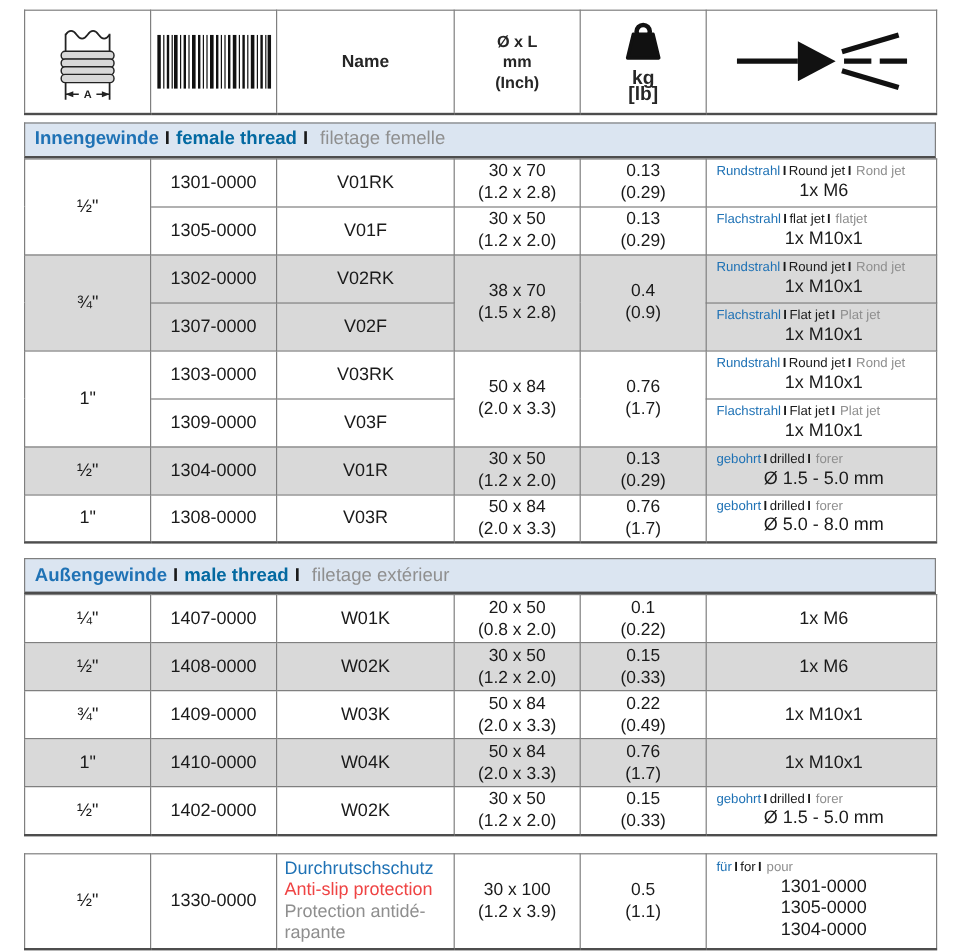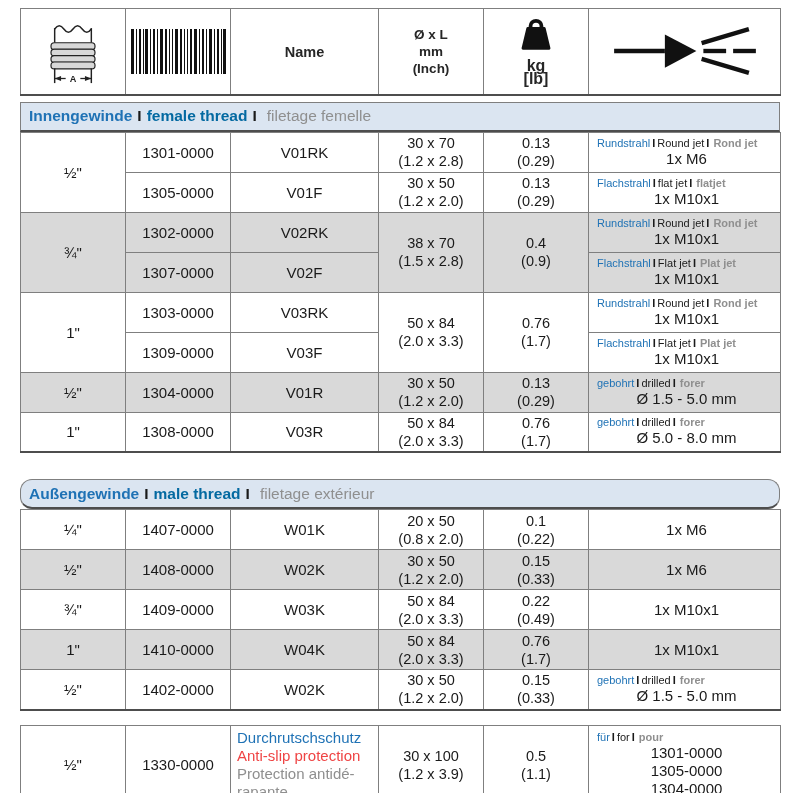--- a/index.html
+++ b/index.html
@@ -28,35 +28,35 @@
   .icon-svg{display:block;margin:0 auto;}
   
   .band{
     width:760px;height:30px;margin-top:6px;
     background:var(--section-bg,#dbe5f1);
     border:1px solid var(--border,#7f7f7f);
     border-bottom:2px solid var(--border-dark,#4d4d4d);
     display:flex;align-items:center;padding-left:8px;
     font-size:15.5px;
   }
-  .band2{margin-top:26px;border-radius:12px;}
+  .band2{margin-top:12px;}
   .band .de{color:var(--accent,#1f72b5);font-weight:600;}
   .band .sep{color:#1a1a1a;font-weight:700;margin:0 5px;}
   .band .en{color:#0369a1;font-weight:700;}
   .band .fr{color:var(--muted,#8f8f8f);font-weight:400;margin-left:5px;}
   
   .rows-tbl tr{height:40px;}
   .rows-tbl tr.alt td{background:var(--alt-row-bg,#d9d9d9);}
   .l1{line-height:18px;font-size:14.5px;}
   .jet{text-align:left;padding:2px 4px 2px 8px;}
   .jet-label{font-size:11px;line-height:13px;white-space:nowrap;}
   .jet-label .de{color:var(--accent,#1f72b5);font-weight:400;}
   .jet-label .sep{color:#1a1a1a;font-weight:700;margin:0 2px;}
   .jet-label .en{color:#1a1a1a;font-weight:400;}
-  .jet-label .fr{color:var(--muted,#8f8f8f);font-weight:700;margin-left:2px;}
+  .jet-label .fr{color:var(--muted,#8f8f8f);font-weight:400;margin-left:2px;}
   .jet-value{font-size:15px;line-height:18px;color:#1a1a1a;text-align:center;}
   
   .acc-tbl{margin-top:14px;}
   .acc-tbl tr{height:78px;}
   .acc-name{text-align:left;padding:3px 6px;}
   .acc-name div{font-size:15px;line-height:18px;}
   .acc-de{color:var(--accent,#1f72b5);}
   .acc-en{color:#ef4444;}
   .acc-fr{color:var(--muted,#8f8f8f);}
   .acc-for{padding-top:4px;padding-bottom:4px;}

